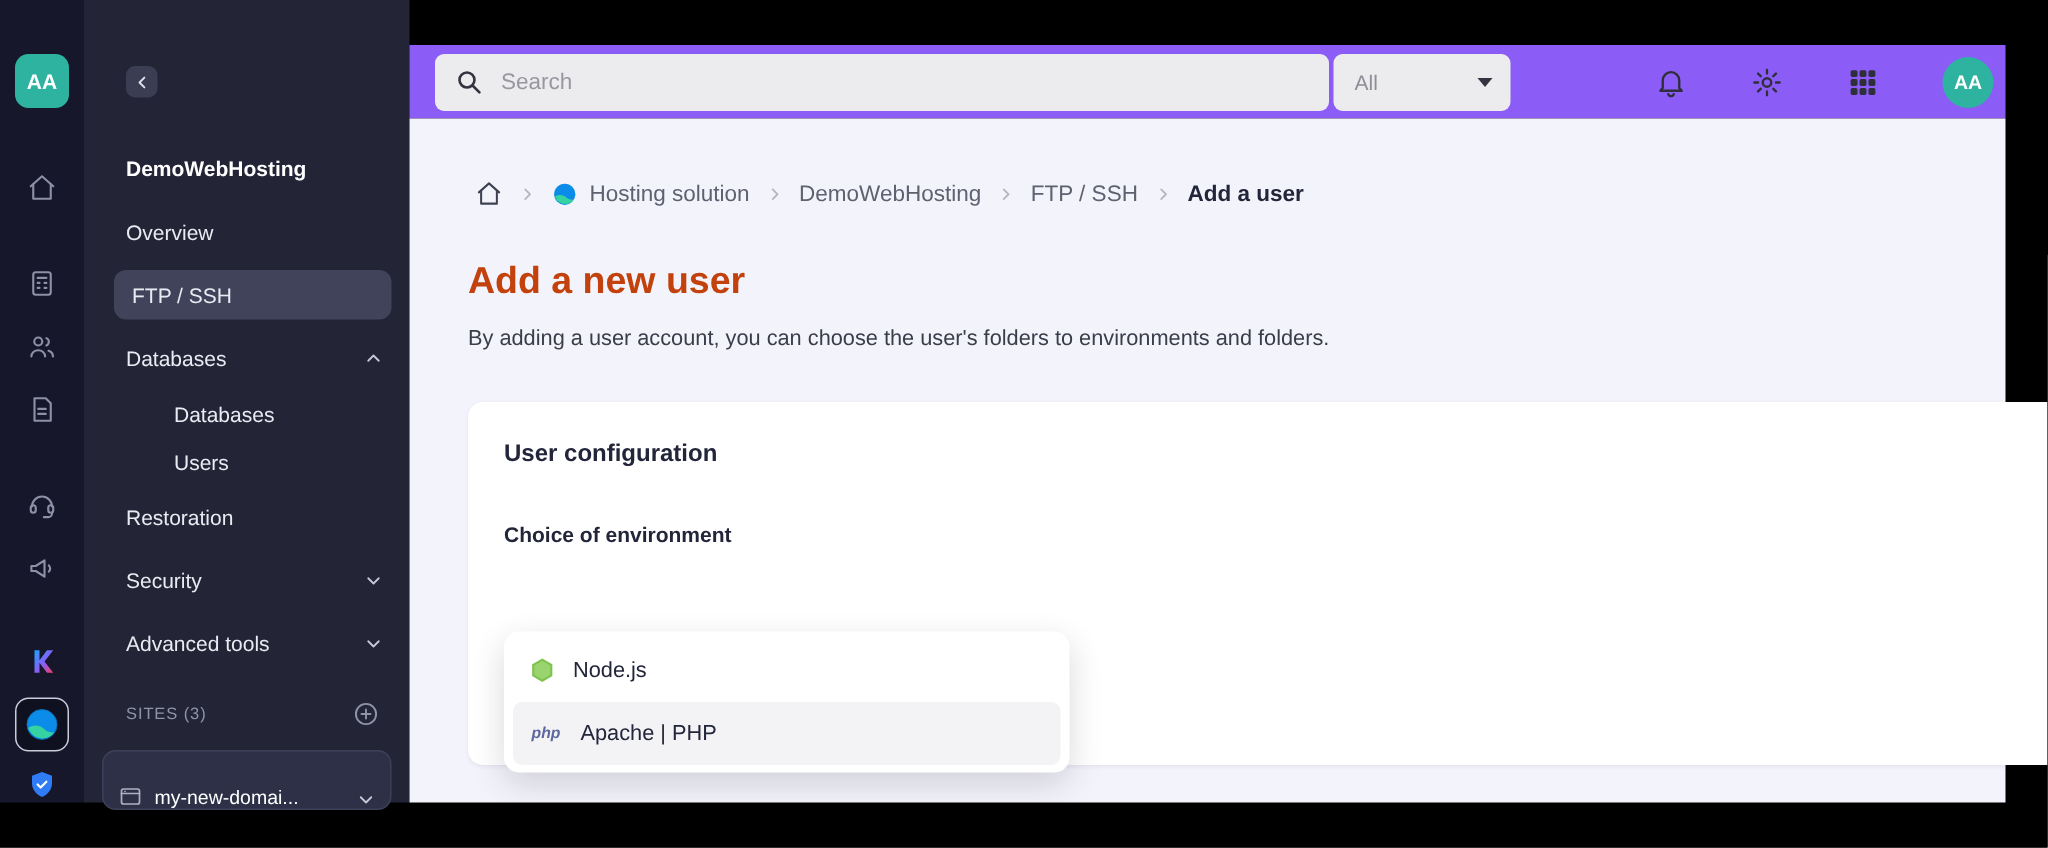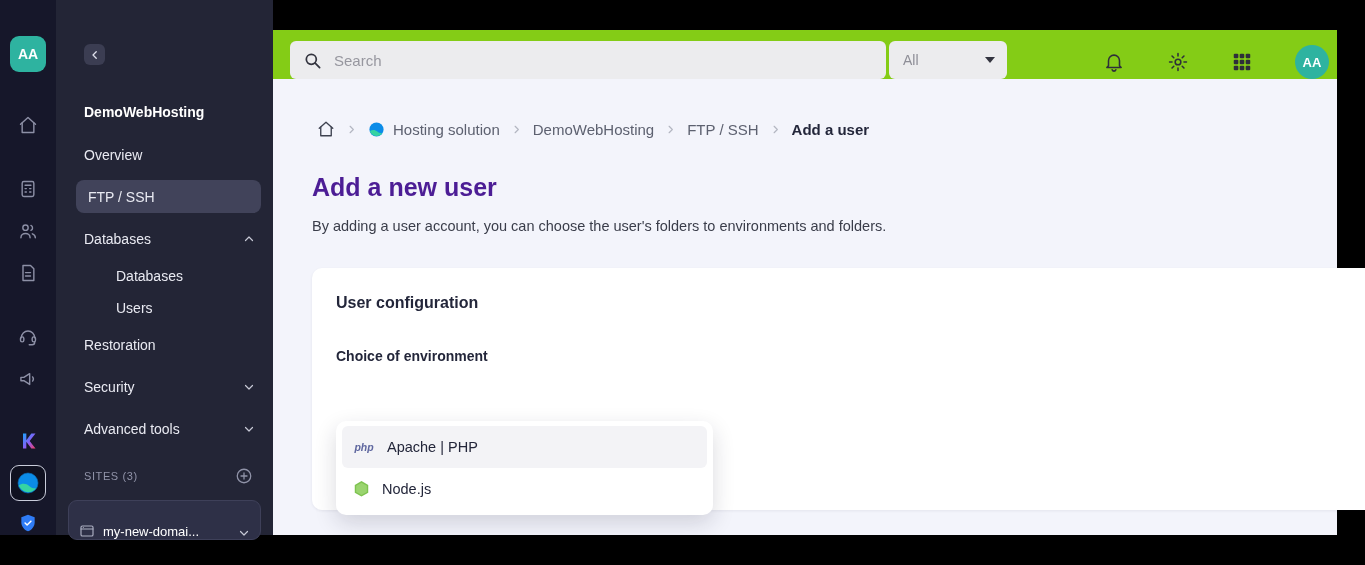--- a/index.html
+++ b/index.html
@@ -36,22 +36,22 @@
   .site-select{position:absolute;left:12px;top:500px;width:193px;height:40px;background:#2e3047;
                border:1px solid #3e4059;border-radius:9px;display:flex;align-items:flex-end;gap:8px;
                padding:0 10px;cursor:pointer;}
   .site-select .site-ic{color:#aeb1c4;width:16px;height:16px;flex:none;}
   .site-select .site-ic svg{width:16px;height:16px;display:block;}
   .site-label{font-size:13px;color:#fff;white-space:nowrap;overflow:hidden;flex:1;}
   .site-caret{color:#c7c9d6;width:12px;height:12px;flex:none;}
   .site-caret svg{width:12px;height:12px;display:block;}
 
   
-  .topbar{position:absolute;left:273px;top:30px;width:1064px;height:49px;background:#84cc16;
-          display:flex;align-items:flex-end;}
+  .topbar{position:absolute;left:273px;top:30px;width:1064px;height:49px;background:#8b5cf6;
+          display:flex;align-items:center;}
   .search-box{margin-left:17px;width:596px;height:38px;background:#ececee;border-radius:6px;
               display:flex;align-items:center;}
   .search-box .mag{color:#33343f;margin:0 10px 0 13px;width:19px;height:19px;}
   .search-box .mag svg{width:19px;height:19px;display:block;}
   .search-box input{flex:1;background:transparent;border:none;outline:none;font-size:15px;color:#333;
                     font-family:"Liberation Sans",sans-serif;}
   .search-box input::placeholder{color:#97979f;}
   .scope-box{margin-left:3px;width:118px;height:38px;background:#ececee;border-radius:6px;
              display:flex;align-items:center;justify-content:space-between;padding:0 12px 0 14px;cursor:pointer;}
   .scope-box .scope-label{font-size:14px;color:#8e8e97;}
@@ -69,21 +69,21 @@
               font-size:15px;color:#5d6170;}
   .bc-ic{width:18px;height:18px;color:#3e4250;cursor:pointer;}
   .bc-ic svg{width:18px;height:18px;display:block;}
   .bc-sep{width:11px;height:11px;color:#b4b7c2;}
   .bc-sep svg{width:11px;height:11px;display:block;}
   .bc-link{cursor:pointer;display:flex;align-items:center;gap:8px;}
   .bc-globe{width:17px;height:17px;}
   .bc-globe svg{width:17px;height:17px;display:block;}
   .bc-current{color:#23263a;font-weight:bold;}
 
-  .page-title{position:absolute;left:39px;top:94px;font-size:25px;font-weight:bold;color:#4c1d95;}
+  .page-title{position:absolute;left:39px;top:94px;font-size:25px;font-weight:bold;color:#c2410c;}
   .page-sub{position:absolute;left:39px;top:139px;font-size:14.5px;color:#3a3d4a;}
 
   .card{position:absolute;left:39px;top:189px;width:1088px;height:242px;background:#fff;border-radius:10px;
         box-shadow:0 1px 3px rgba(25,28,50,.07);}
   .card-title{position:absolute;left:24px;top:26px;font-size:16px;font-weight:bold;color:#23263a;}
   .field-label{position:absolute;left:24px;top:80px;font-size:14px;font-weight:bold;color:#23263a;}
   .select{position:absolute;left:24px;top:107px;width:375px;height:38px;background:#fff;
           border:2px solid #3c6df0;border-radius:8px;display:flex;align-items:center;
           justify-content:space-between;padding:0 12px;cursor:pointer;}
   .select-value{font-size:14px;color:#23263a;}
@@ -331,30 +331,30 @@
 
     <h1 class="page-title" style="margin:0">Add a new user</h1>
     <p class="page-sub" style="margin:0">By adding a user account, you can choose the user's folders to environments and folders.</p>
 
     <section class="card">
       <div class="card-title">User configuration</div>
       <div class="field-label">Choice of environment</div>
 
 
       <div class="dropdown">
-        <div class="option hl">
-          <span class="php-badge">php</span>
-          <span>Apache | PHP</span>
-        </div>
         <div class="option">
           <span class="node-hex">
             <svg viewBox="0 0 24 26">
                 <path d="M12 1l9.5 5.5v11L12 23 2.5 17.5v-11z" fill="#7ec350"></path>
                 <path d="M12 3.3l7.5 4.3v8.8L12 20.7l-7.5-4.3V7.6z" fill="#9ad46f"></path>
               </svg>
           </span>
           <span>Node.js</span>
         </div>
+        <div class="option hl">
+          <span class="php-badge">php</span>
+          <span>Apache | PHP</span>
+        </div>
       </div>
     </section>
   </main>
 
 </div>
 
 </body></html>

